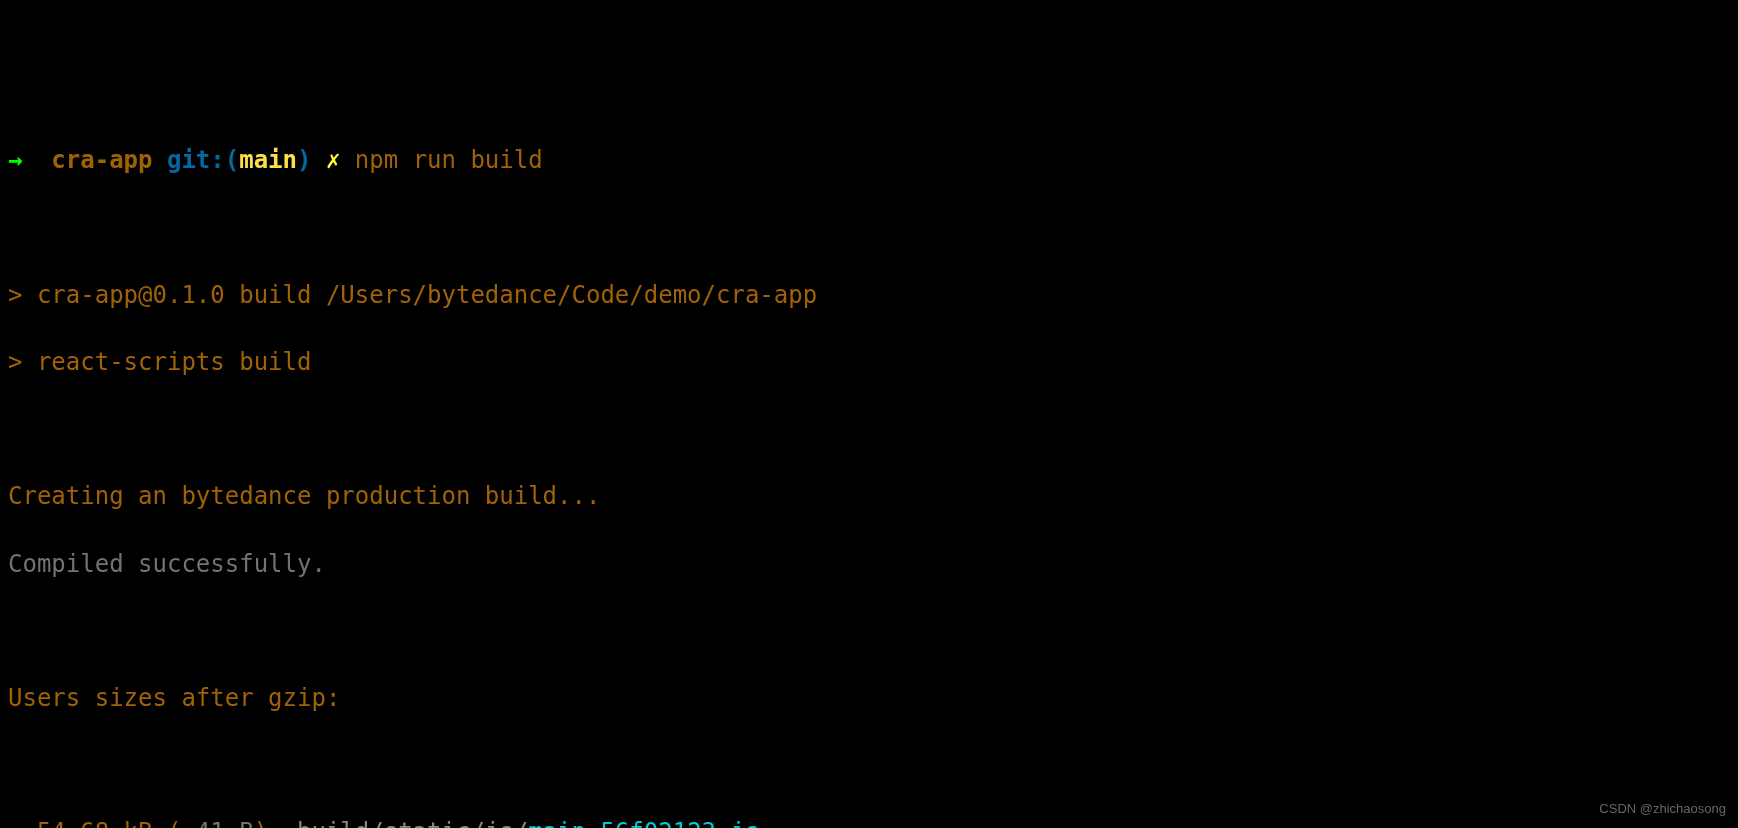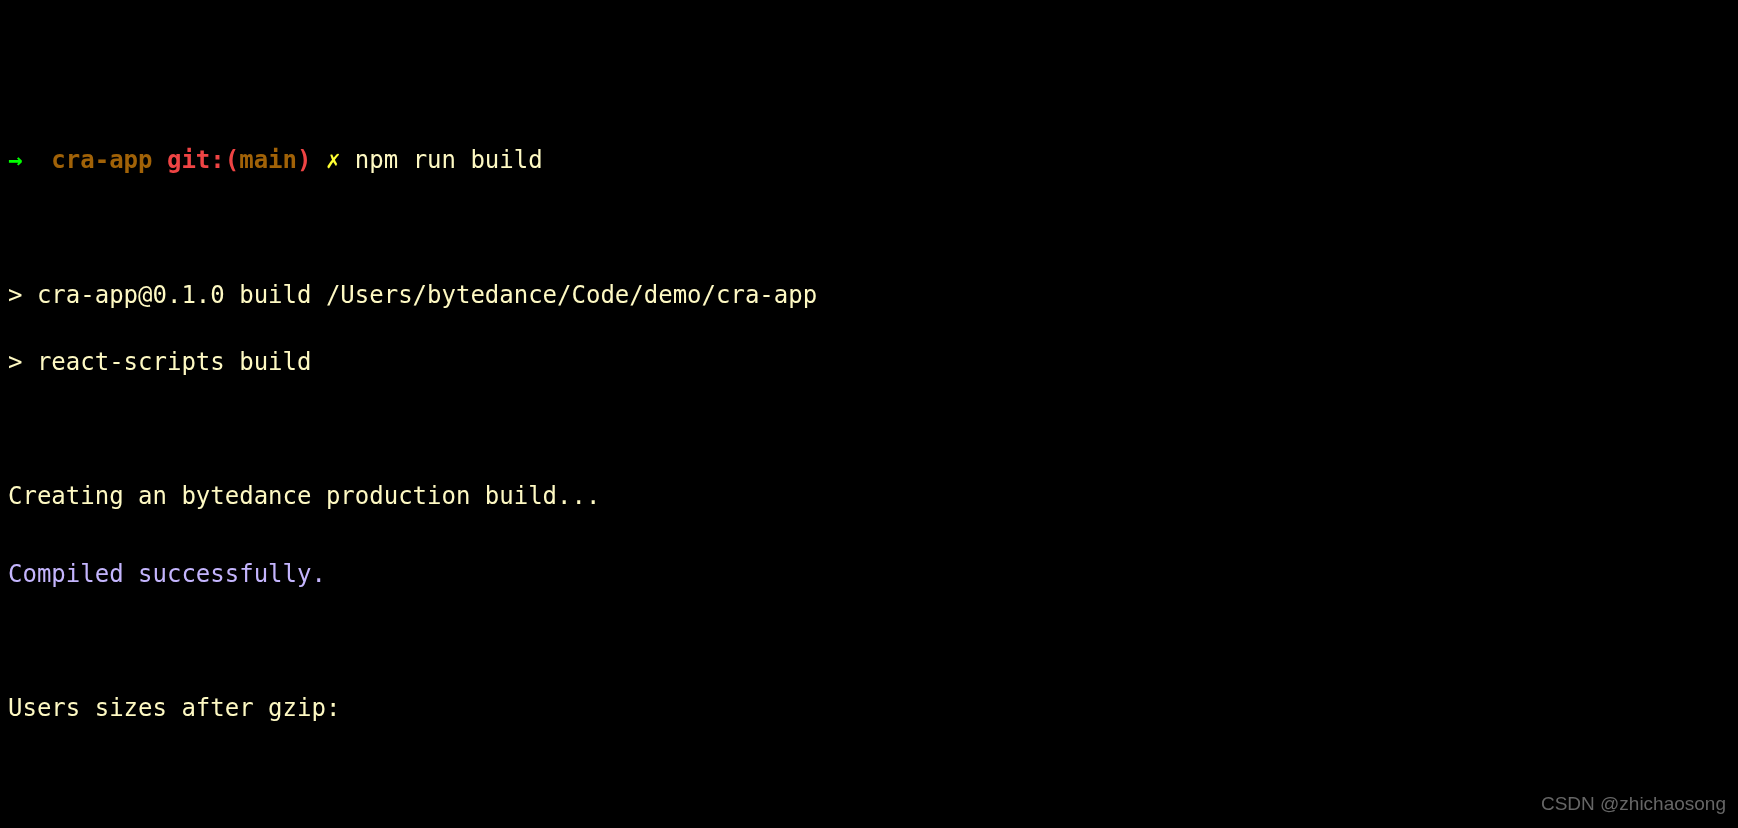--- a/index.html
+++ b/index.html
@@ -17,33 +17,33 @@
       width: 1738px;
       height: 828px;
       position: relative;
       white-space: pre;
     }
     .line {
       min-height: 1.4em;
     }
     .arrow { color: #00ff00; font-weight: bold; }
     .cyan-bold { color: #a16207; font-weight: bold; }
-    .blue-bold { color: #ef4444; font-weight: bold; }
-    .red-bold { color: #a16207; font-weight: bold; }
+    .blue-bold { color: #0369a1; font-weight: bold; }
+    .red-bold { color: #fde047; font-weight: bold; }
     .yellow-bold { color: #ffff33; font-weight: bold; }
-    .white { color: #fef9c3; }
-    .green { color: #c4b5fd; margin-top: 10px; }
+    .white { color: #a16207; }
+    .green { color: #737373; }
     .cyan { color: #00cccc; }
     .dim { color: #888888; }
     .watermark {
       position: absolute;
       right: 12px;
       bottom: 10px;
       color: #666666;
-      font-size: 19px;
+      font-size: 13px;
       font-family: sans-serif;
     }
   </style>
 </head>
 <body>
 
 
 
 <div class="line"><span class="arrow">→</span>  <span class="cyan-bold">cra-app</span> <span class="blue-bold">git:(</span><span class="red-bold">main</span><span class="blue-bold">)</span> <span class="yellow-bold">✗</span> <span class="white">npm run build</span></div>
 <div class="line"> </div>

